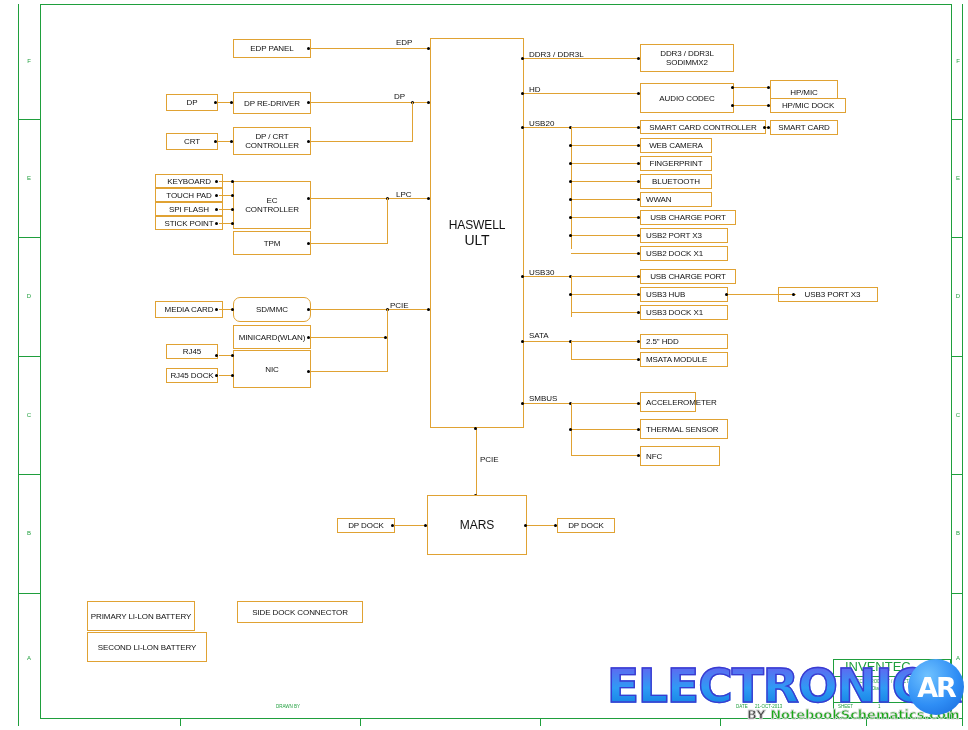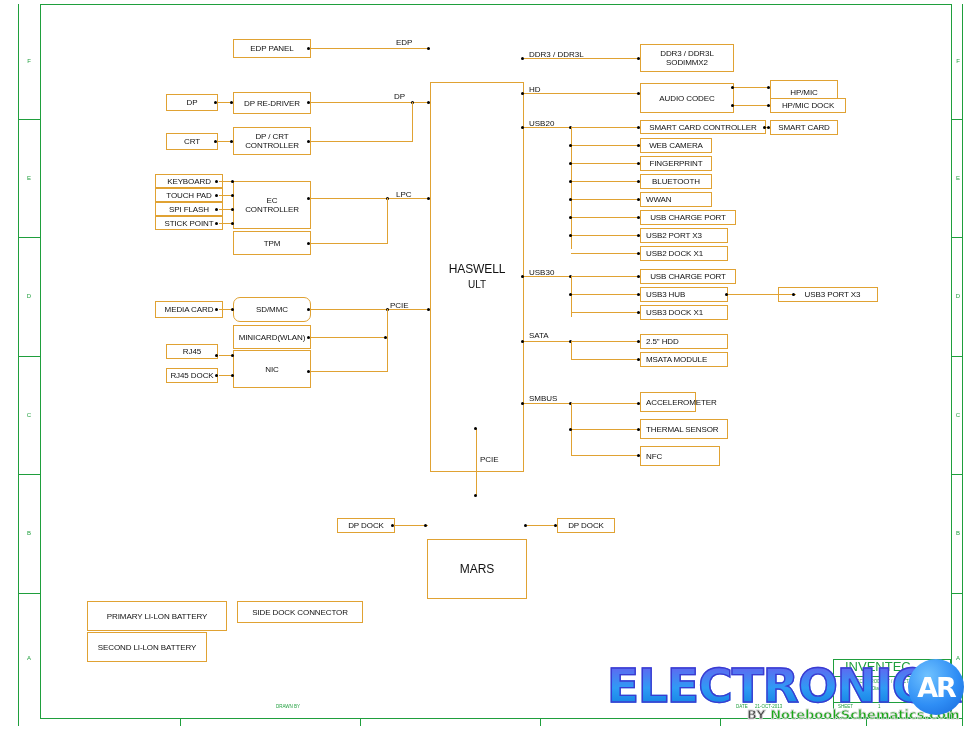--- a/index.html
+++ b/index.html
@@ -11,21 +11,21 @@
   
   .frame-line{position:absolute;background:#1f9f3d;}
   .frame-letter{position:absolute;color:#1f9f3d;font-size:6px;line-height:6px;
                 text-align:center;width:10px;}
 
   
   .blk{position:absolute;box-sizing:border-box;border:1.2px solid #e0a233;
        background:#ffffff;color:#111111;display:flex;align-items:center;
        justify-content:center;text-align:center;font-size:8px;line-height:9px;
        letter-spacing:-0.1px;white-space:pre-line;}
-  .blk.big{font-size:12px;line-height:15px;margin-top:44px;}
+  .blk.big{font-size:12px;line-height:15px;}
 
   
   .wire{position:absolute;background:#e0a233;}
   .wh{height:1.2px;}
   .wv{width:1.2px;}
   .dot{position:absolute;width:3.4px;height:3.4px;border-radius:50%;
        background:#000000;}
 
   
   .lbl{position:absolute;font-size:8px;line-height:9px;color:#111111;
@@ -94,21 +94,21 @@
 
   <div class="frame-letter" style="left:953px;top:58px;">F</div>
   <div class="frame-letter" style="left:953px;top:175px;">E</div>
   <div class="frame-letter" style="left:953px;top:293px;">D</div>
   <div class="frame-letter" style="left:953px;top:412px;">C</div>
   <div class="frame-letter" style="left:953px;top:530px;">B</div>
   <div class="frame-letter" style="left:953px;top:655px;">A</div>
 
   <div class="blk big" style="left:430px;top:38px;width:94px;height:390px;flex-direction:column;">
     <span>HASWELL</span>
-    <span style="font-size:10px;">ULT</span>
+    <span style="font-size:14px;">ULT</span>
   </div>
 
   <div class="blk" style="left:233px;top:39px;width:78px;height:19px;">EDP PANEL</div>
   <div class="wire wh" style="left:311px;top:48px;width:119px;"></div>
   <div class="dot" style="left:307px;top:46.5px;"></div>
   <div class="dot" style="left:427px;top:46.5px;"></div>
   <div class="lbl" style="left:396px;top:38px;">EDP</div>
 
   <div class="blk" style="left:166px;top:94px;width:52px;height:17px;">DP</div>
   <div class="blk" style="left:233px;top:92px;width:78px;height:22px;">DP RE-DRIVER</div>
@@ -325,21 +325,21 @@
   <div class="blk" style="left:337px;top:518px;width:58px;height:15px;">DP DOCK</div>
   <div class="wire wh" style="left:395px;top:525px;width:33px;"></div>
   <div class="dot" style="left:391px;top:523.5px;"></div>
   <div class="dot" style="left:424px;top:523.5px;"></div>
 
   <div class="blk" style="left:557px;top:518px;width:58px;height:15px;">DP DOCK</div>
   <div class="wire wh" style="left:527px;top:525px;width:31px;"></div>
   <div class="dot" style="left:524px;top:523.5px;"></div>
   <div class="dot" style="left:554px;top:523.5px;"></div>
 
-  <div class="blk" style="left:87px;top:601px;width:140px;height:30px;">PRIMARY LI-LON BATTERY</div>
+  <div class="blk" style="left:87px;top:601px;width:108px;height:30px;">PRIMARY LI-LON BATTERY</div>
   <div class="blk" style="left:87px;top:632px;width:120px;height:30px;">SECOND LI-LON BATTERY</div>
   <div class="blk" style="left:237px;top:601px;width:126px;height:22px;">SIDE DOCK CONNECTOR</div>
 
   <div class="tb" style="left:833px;top:659px;width:118px;height:59px;"></div>
   <div class="tb" style="left:833px;top:676px;width:118px;height:0;border-width:1px 0 0 0;"></div>
   <div class="tb" style="left:833px;top:702px;width:118px;height:0;border-width:1px 0 0 0;"></div>
   <div class="tb-txt" style="left:845px;top:660px;font-size:13px;line-height:14px;">INVENTEC</div>
   <div class="tb-txt" style="left:845px;top:679px;font-size:4.5px;line-height:5px;">SUBJECT: PRODUCT / FUNCTION</div>
   <div class="tb-txt" style="left:872px;top:686px;font-size:4.5px;line-height:5px;">Diagram</div>
   <div class="tb-txt" style="left:736px;top:704px;font-size:4.5px;line-height:5px;">DATE</div>

